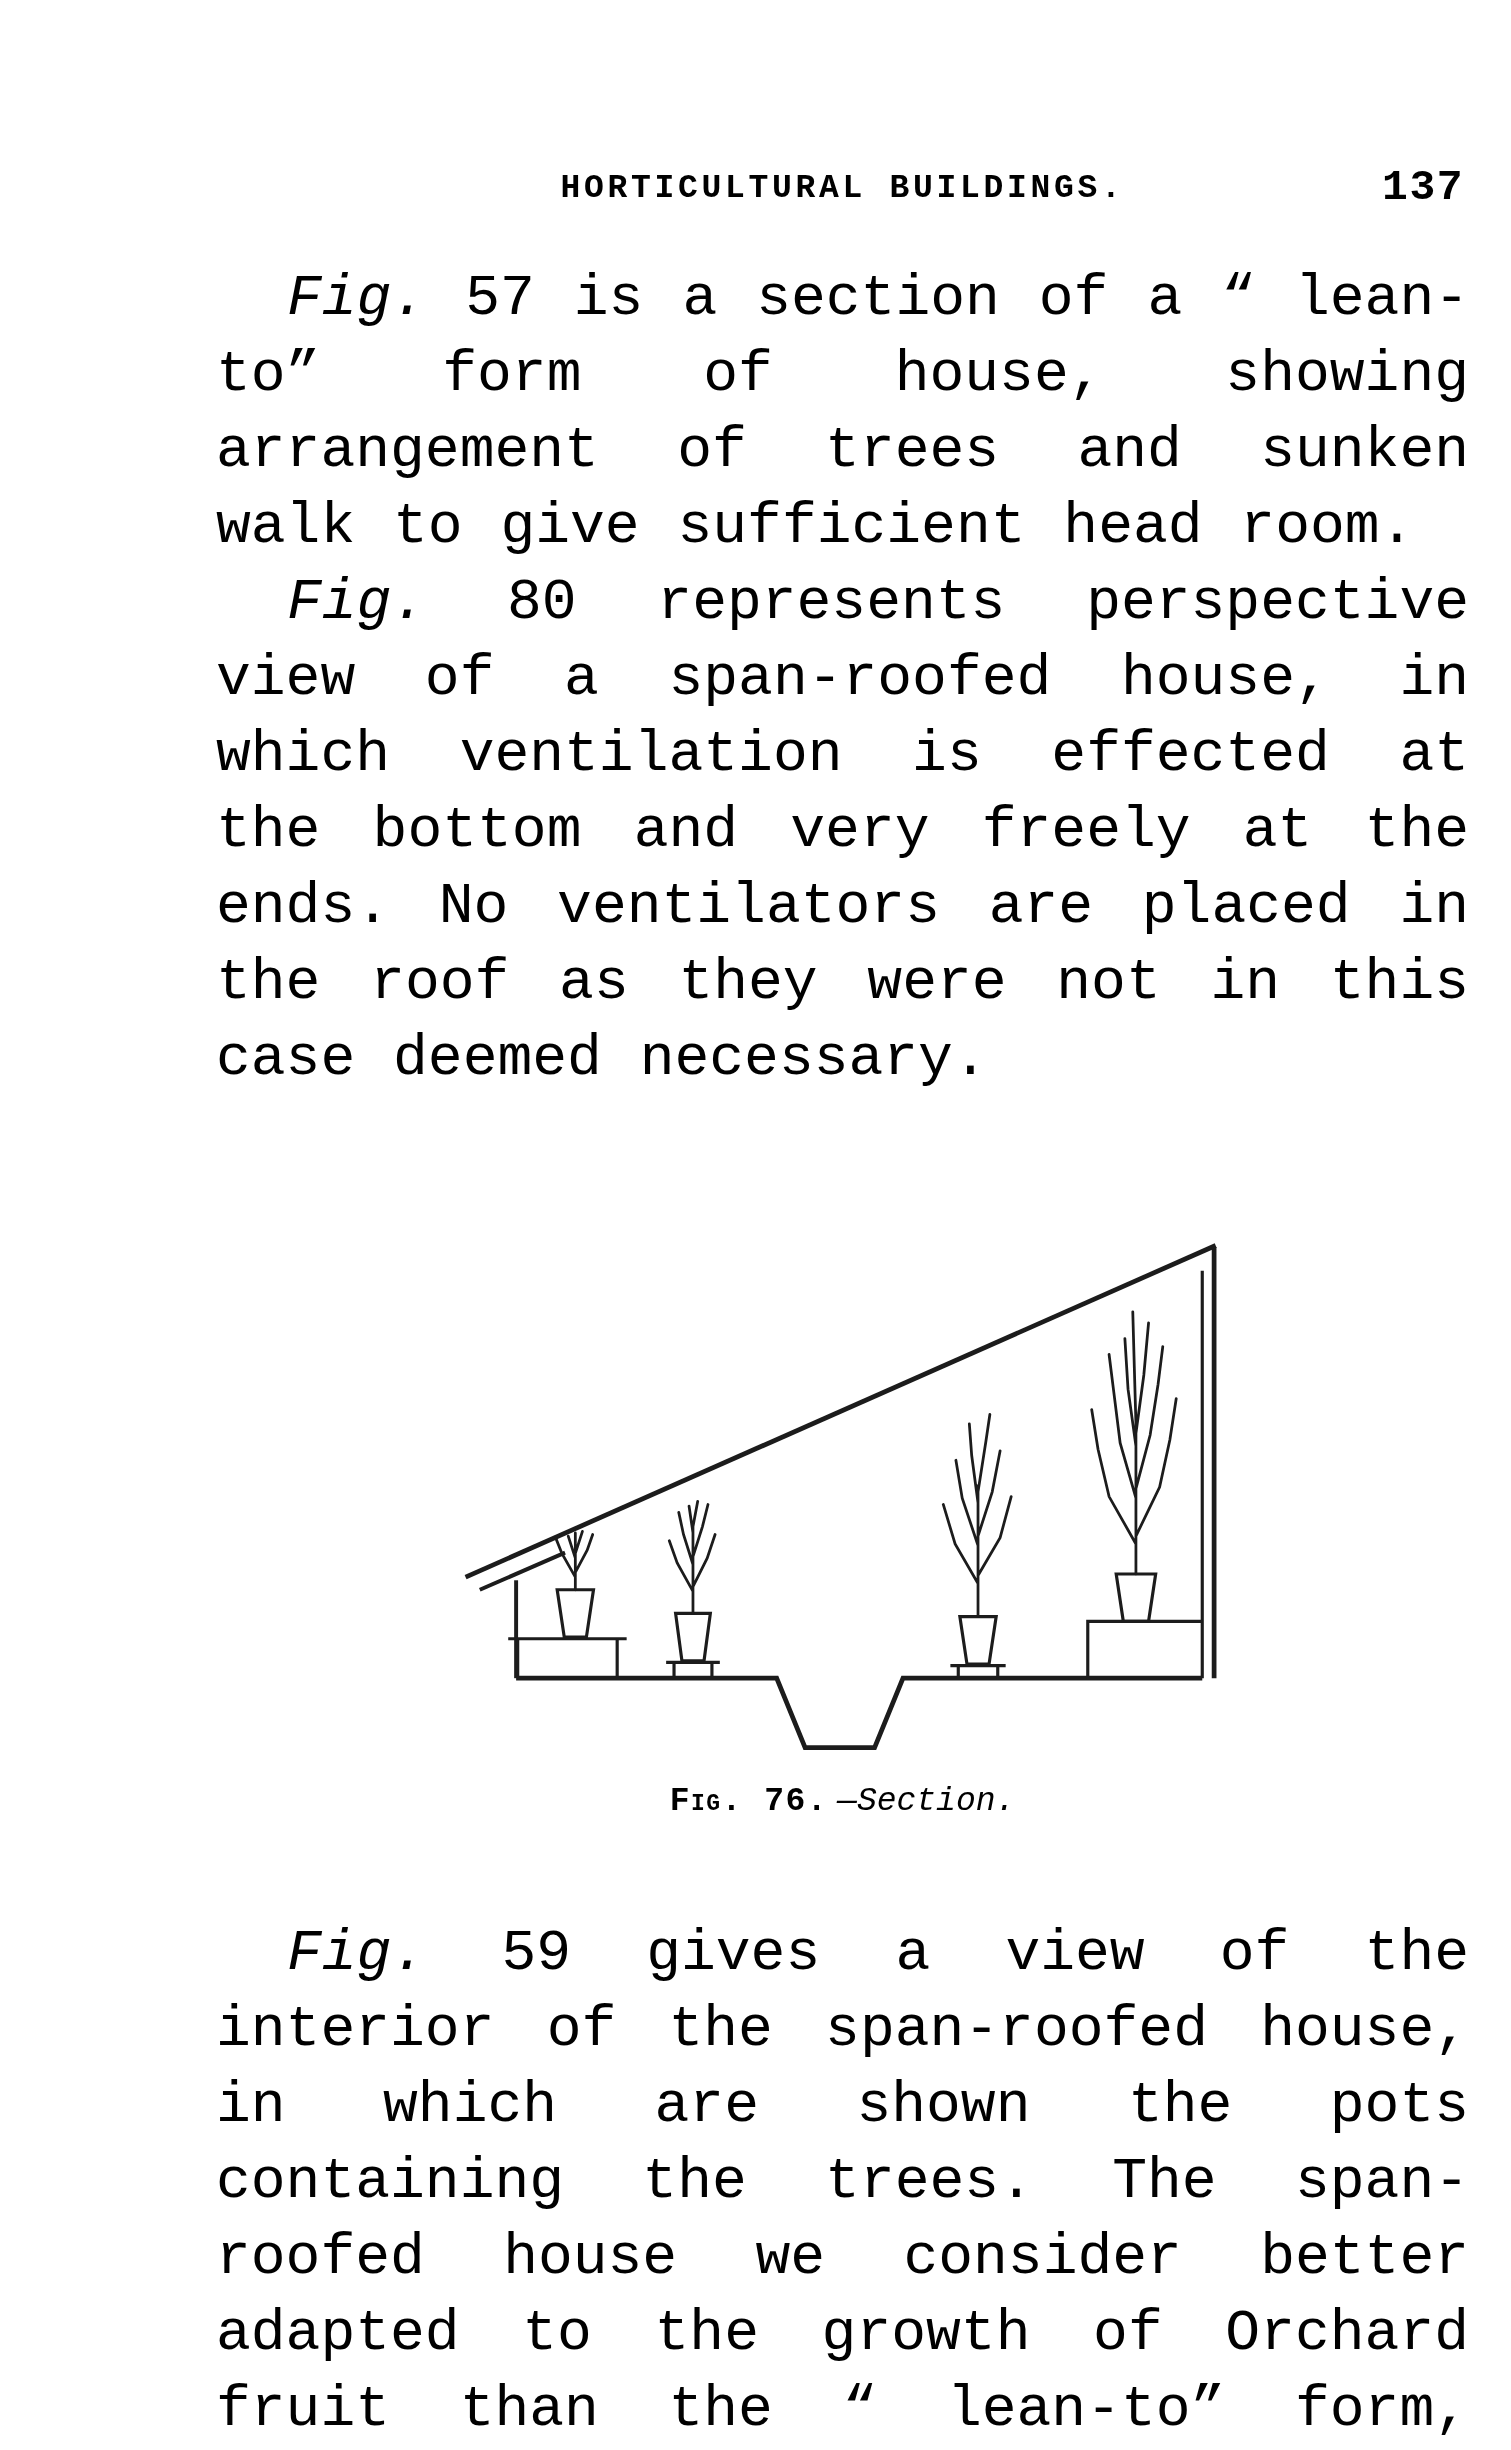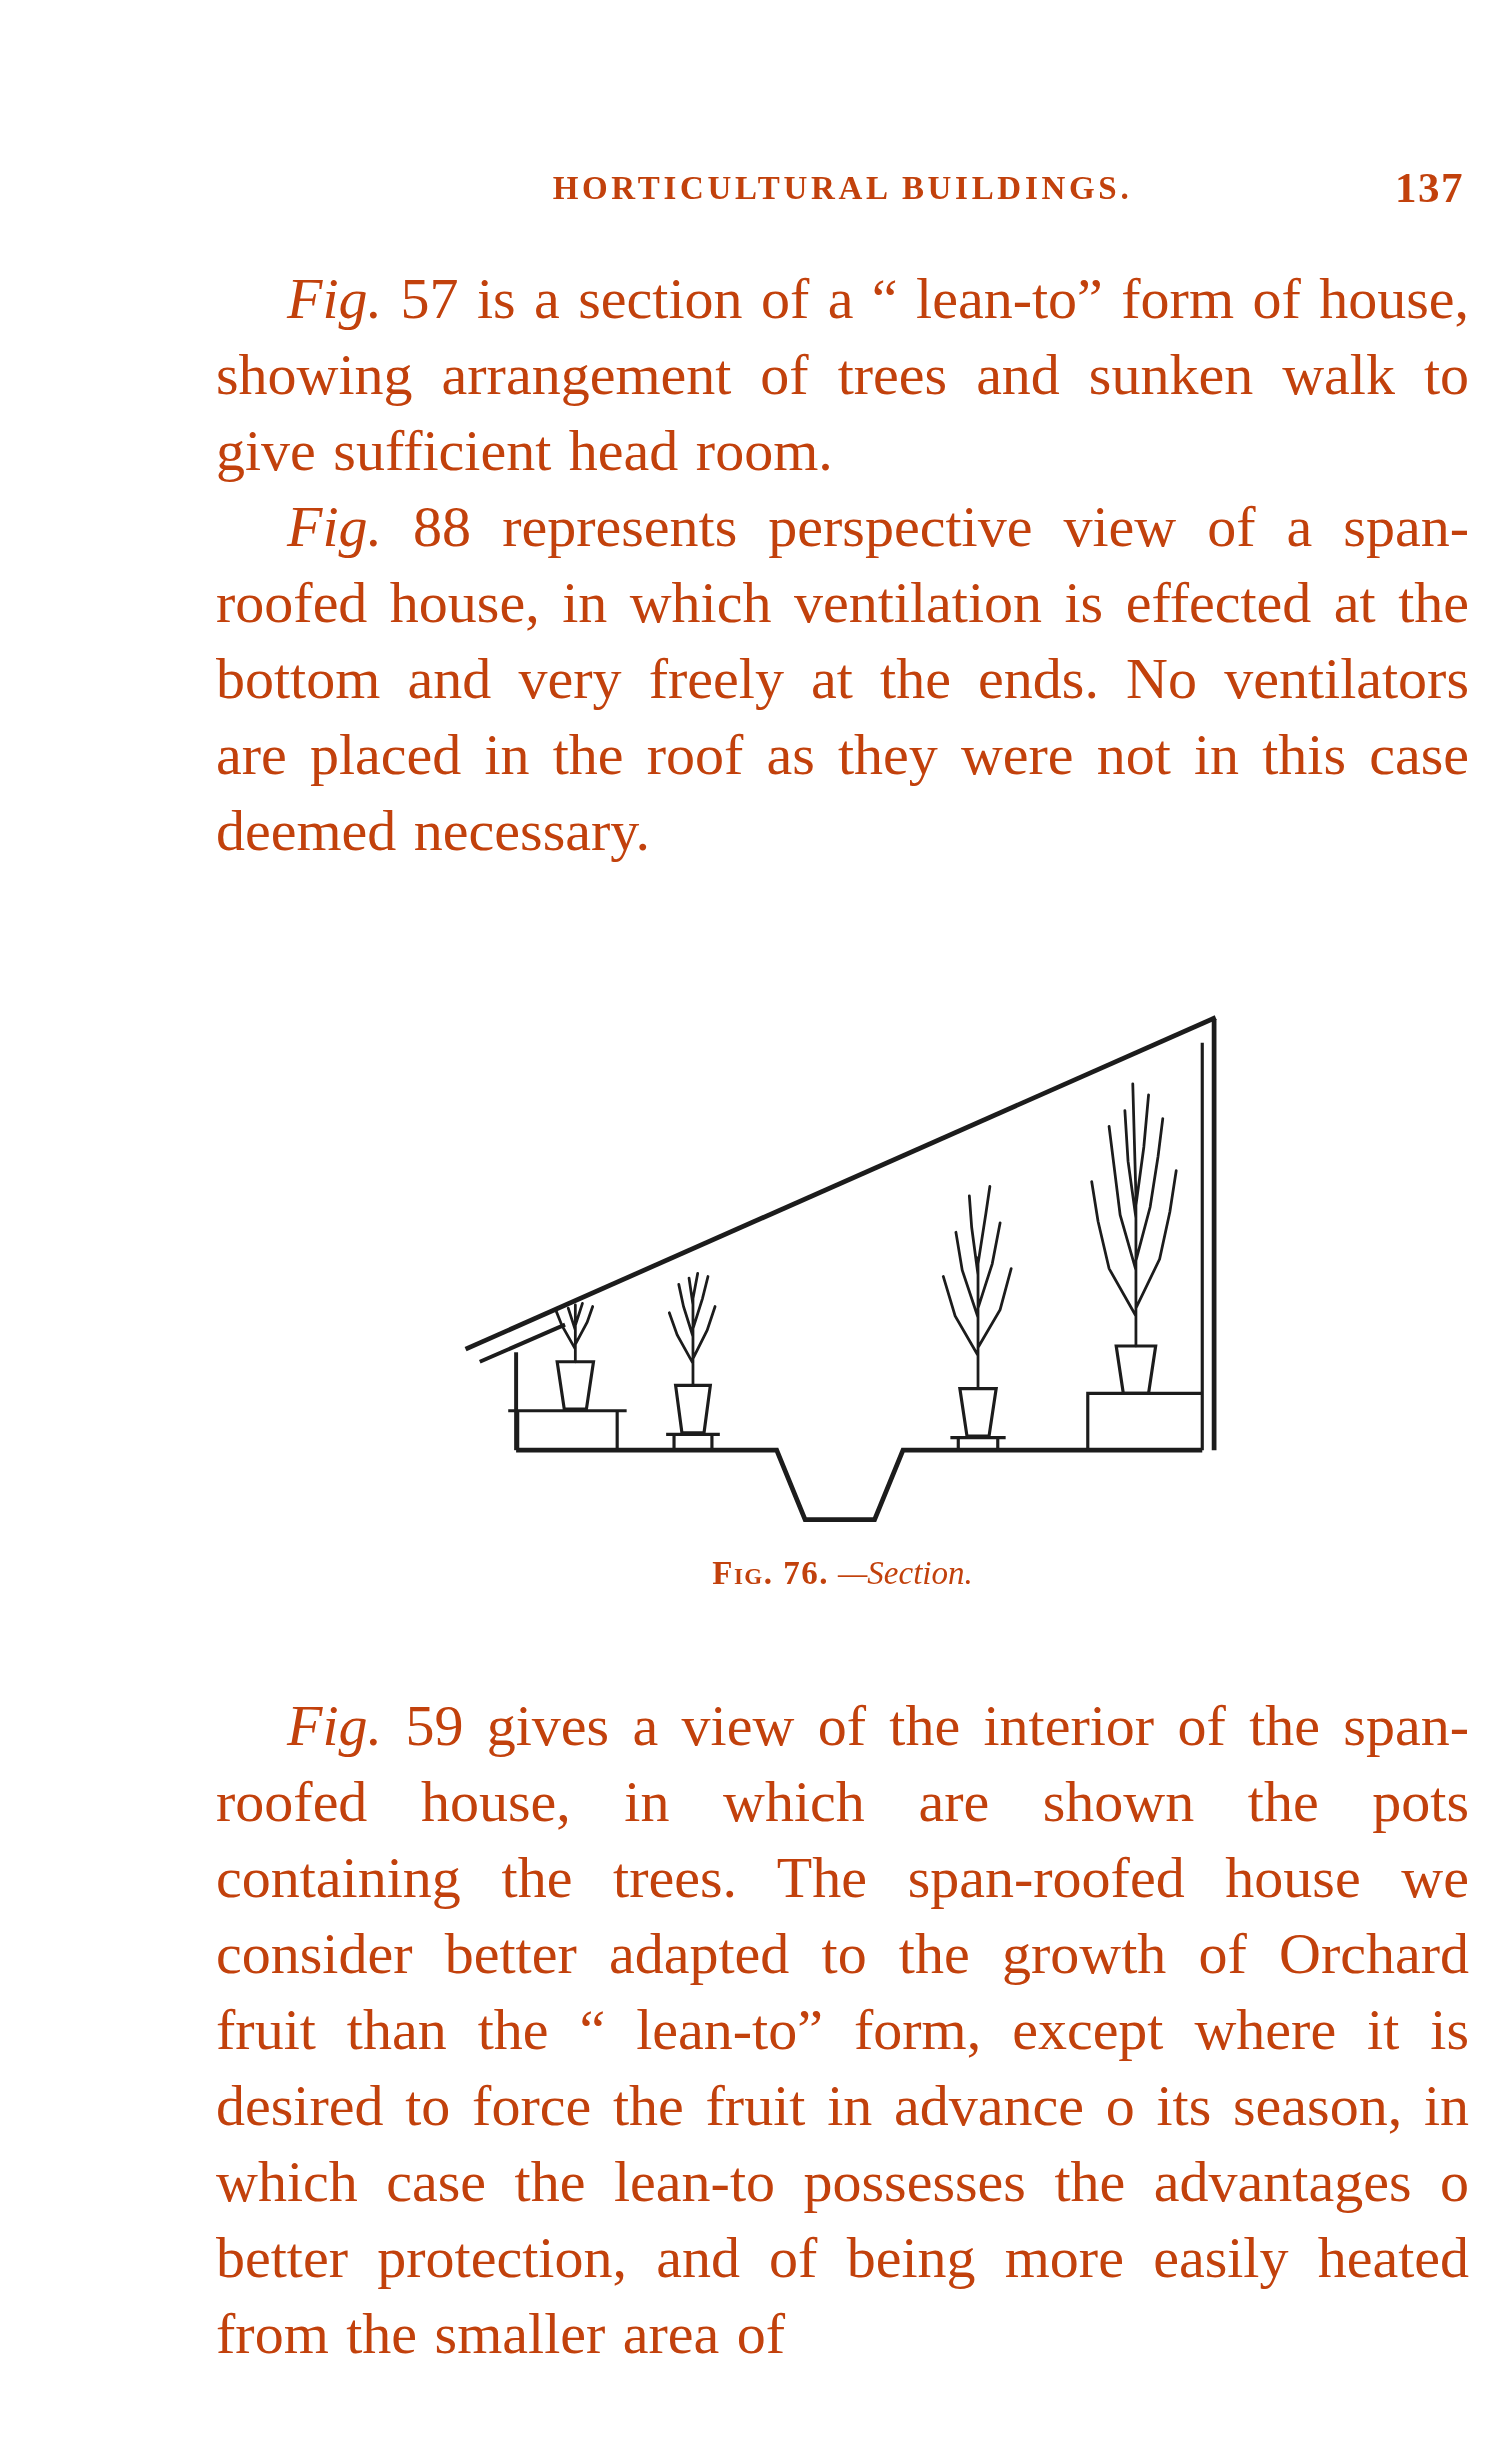--- a/index.html
+++ b/index.html
@@ -5,22 +5,22 @@
   html, body {
     margin: 0;
     padding: 0;
     background: #e8e8e8;
   }
   .page {
     position: relative;
     width: 1512px;
     height: 2450px;
     background: #ffffff;
-    font-family: Liberation Serif, serif;
-    color: #c2410c;
+    font-family: Liberation Mono, monospace;
+    color: #000000;
     overflow: hidden;
   }
   .content {
     position: absolute;
     left: 216px;
     top: 170px;
     width: 1253px;
   }
   .running-head {
     position: relative;
@@ -91,21 +91,21 @@
 
     <header class="running-head">
       <span class="head-title">HORTICULTURAL BUILDINGS.</span>
       <span class="page-number">137</span>
     </header>
 
     <main>
 
       <p class="para para-first"><i class="lead">Fig.</i><span> 57 is a section of a “ lean-to” form of house, showing arrangement of trees and sunken walk to give sufficient head room.</span></p>
 
-      <p class="para"><i class="lead">Fig.</i><span> 88 represents perspective view of a span-roofed house, in which ventilation is effected at the bottom and very freely at the ends. No ventilators are placed in the roof as they were not in this case deemed necessary.</span></p>
+      <p class="para"><i class="lead">Fig.</i><span> 80 represents perspective view of a span-roofed house, in which ventilation is effected at the bottom and very freely at the ends. No ventilators are placed in the roof as they were not in this case deemed necessary.</span></p>
 
       <figure class="figure">
         <svg width="758" height="522" viewBox="0 0 960 660" fill="none" xmlns="http://www.w3.org/2000/svg">
 
           <g stroke="#1c1c1c" fill="none">
             <path d="M2 434 L952 14" stroke-width="6"></path>
             <path d="M20 450 L128 403" stroke-width="5"></path>
             <path d="M950 16 V562" stroke-width="6"></path>
             <path d="M935 46 V562" stroke-width="4"></path>
             <path d="M66 438 V562" stroke-width="5"></path>

